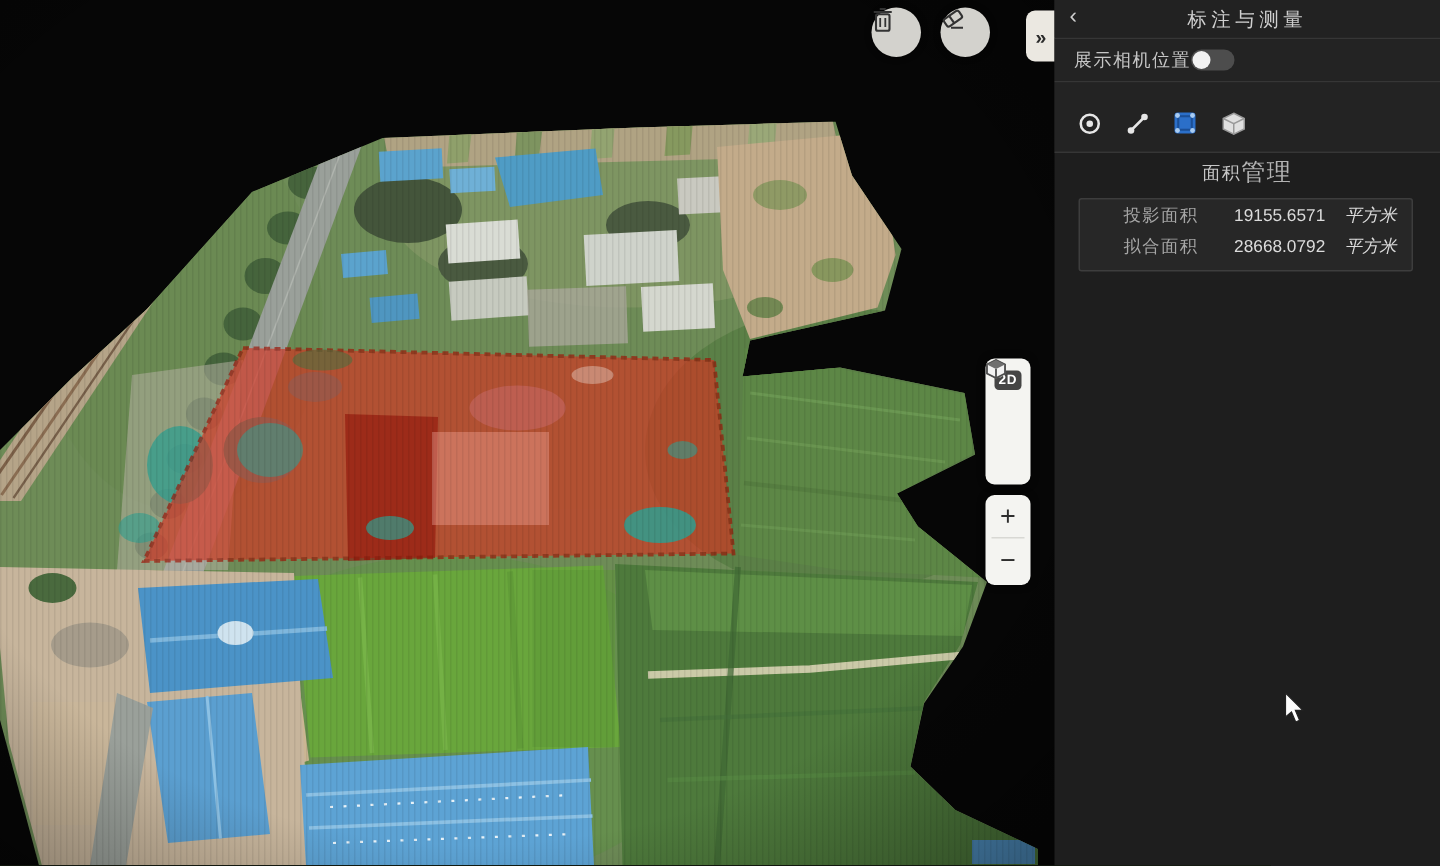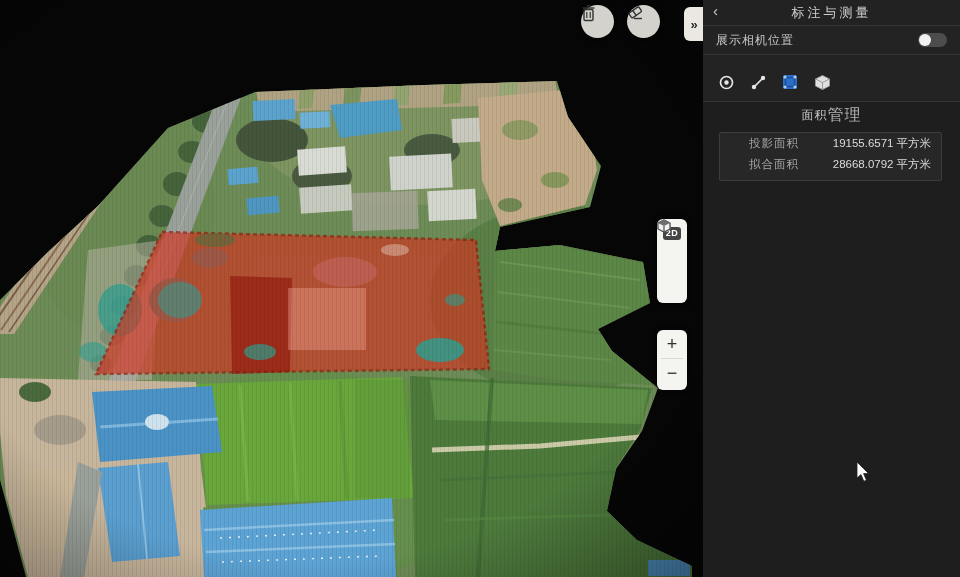--- a/index.html
+++ b/index.html
@@ -23,37 +23,37 @@
     padding:2px 3px;line-height:1;letter-spacing:.5px;}
   .zoom-cell{font-size:18px;color:#2e2e2e;line-height:1;}
   .pill-divider{width:22px;height:1px;background:#d8d8d4;}
 
   
   #panel{position:absolute;left:703px;top:0;width:257px;height:577px;background:#1e1e1e;color:#c9c9c9;}
   #panel .divider{height:1px;background:#363636;}
   .p-header{position:relative;height:25px;display:flex;align-items:center;justify-content:center;background:#222;}
   .p-back{position:absolute;left:10px;top:0;font-size:15px;color:#cfcfcf;cursor:pointer;line-height:22px;}
   .p-title{font-size:13px;color:#cfcfcf;letter-spacing:3px;}
-  .row-camera{height:28px;display:flex;align-items:center;justify-content:space-between;padding:0 13px;background:#232323;}
+  .row-camera{height:28px;display:flex;align-items:center;padding:0 13px;background:#232323;}
   .row-label{font-size:12px;color:#c6c6c6;letter-spacing:1px;}
   .toggle{width:29px;height:14px;border-radius:8px;background:#4d4d4d;position:relative;cursor:pointer;}
   .toggle .knob{position:absolute;left:1px;top:1px;width:12px;height:12px;border-radius:50%;background:#f2f2f2;}
   .sec-measure{padding:8px 13px 9px;background:#232323;}
   .tools{display:flex;gap:12px;margin-top:9px;align-items:center;}
   .tool-btn{width:20px;height:20px;background:transparent;border:none;padding:0;cursor:pointer;
     display:flex;align-items:center;justify-content:center;}
   .row-area-head{height:27px;display:flex;align-items:center;justify-content:center;padding:0 13px;}
   .manage{font-size:16px;color:#b3b3b3;cursor:pointer;letter-spacing:1px;}
   .card{margin:3px 18px 0 16px;background:#272727;border:1px solid #3d3d3d;border-radius:2px;padding-bottom:5px;}
   .card-title-row{height:23px;display:flex;align-items:center;gap:7px;padding:0 8px;background:#141414;cursor:pointer;}
   .card-title{font-size:12px;color:#e2e2e2;letter-spacing:1px;}
   .data-row{height:21px;display:flex;align-items:center;justify-content:space-between;padding:0 10px 0 29px;text-align:right;}
   .data-label{font-size:11.5px;color:#a6a6a6;letter-spacing:1px;}
   .data-value{font-size:11.5px;color:#dcdcdc;}
-  .data-value .unit{margin-left:3px;}
+  .data-value .unit{margin-left:13px;font-style:italic;}
 
   
   #cursor{position:absolute;left:856px;top:462px;pointer-events:none;}
 </style>
 </head>
 <body>
 
 <div id="app">
 
   <div id="map">
@@ -233,21 +233,21 @@
         <g transform="rotate(-35 8 7)">
           <rect x="2" y="4.5" width="12" height="6" rx="1.5" fill="none" stroke="#333" stroke-width="1.4"></rect>
           <line x1="7" y1="4.5" x2="7" y2="10.5" stroke="#333" stroke-width="1.4"></line>
         </g>
         <line x1="7" y1="13.5" x2="15" y2="13.5" stroke="#333" stroke-width="1.4"></line>
       </svg>
     </button>
 
     <div class="collapse-tab">»</div>
 
-    <div class="ctrl-pill" style="top:219px;height:84px;">
+    <div class="ctrl-pill" style="top:239px;height:84px;">
       <div class="cell">
         <span class="badge-2d">2D</span>
       </div>
       <div class="cell">
         <svg width="14" height="14" viewBox="0 0 14 14">
           <polygon points="7,1 13,4 13,10 7,13 1,10 1,4" fill="#d9d9d9" stroke="#8a8a8a" stroke-width="1"></polygon>
           <polyline points="1,4 7,7 13,4" fill="none" stroke="#8a8a8a" stroke-width="1"></polyline>
           <line x1="7" y1="7" x2="7" y2="13" stroke="#8a8a8a" stroke-width="1"></line>
         </svg>
       </div>

